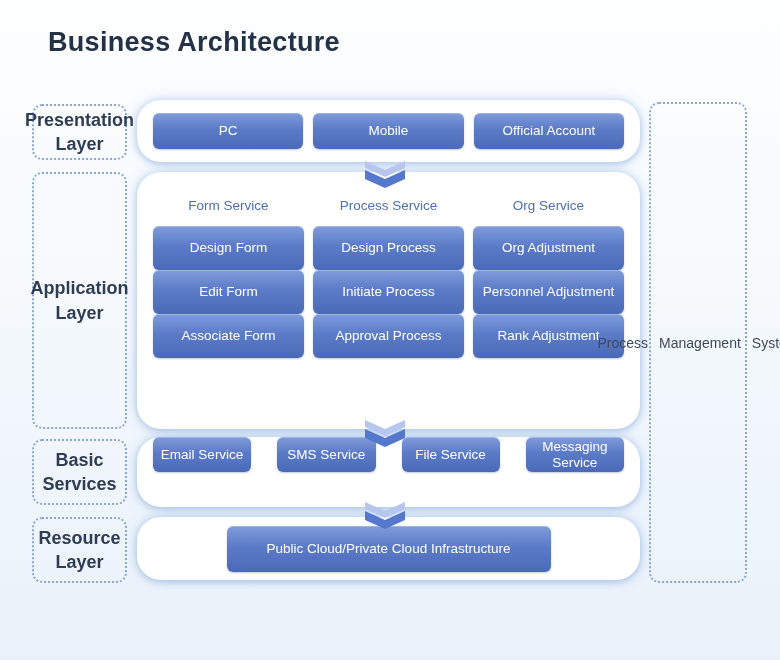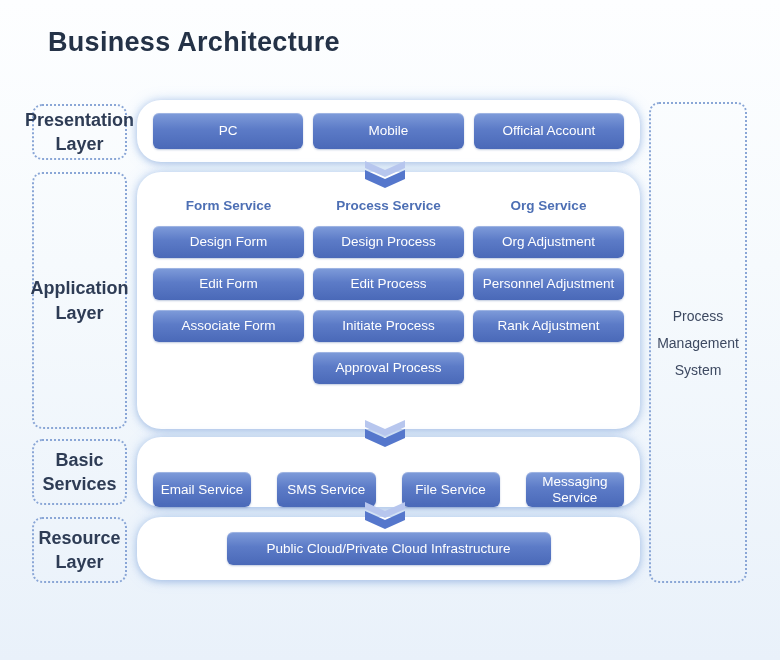--- a/index.html
+++ b/index.html
@@ -23,41 +23,41 @@
   .lbl-presentation { top:104px; height:56px; }
   .lbl-application  { top:172px; height:257px; }
   .lbl-basic        { top:439px; height:66px; }
   .lbl-resource     { top:517px; height:66px; }
   .panel {
     position:absolute; left:137px; width:503px; background:#ffffff; border-radius:24px;
     box-shadow:0 2px 6px rgba(120,155,210,.40), 0 0 12px rgba(150,185,235,.55);
   }
   .panel-presentation { top:100px; height:62px; display:flex; align-items:center; gap:10px; padding:0 16px; }
   .panel-application  { top:172px; height:257px; padding:26px 16px 0; display:flex; gap:9px; }
-  .panel-basic        { top:437px; height:70px; display:flex; align-items:flex-end; gap:26px; padding:0 16px; }
+  .panel-basic        { top:437px; height:70px; display:flex; align-items:flex-start; gap:26px; padding:0 16px; }
   .panel-resource     { top:517px; height:63px; display:flex; align-items:center; justify-content:center; }
   .btn {
     background:linear-gradient(180deg,#7f9cda 0%,#5c7bc7 45%,#4a69b8 100%);
     color:#ffffff; border-radius:6px; font-size:13.5px; font-weight:500;
     display:flex; align-items:center; justify-content:center; text-align:center;
     line-height:1.12; box-shadow:inset 0 1px 0 rgba(255,255,255,.25), 0 1px 2px rgba(70,100,160,.35);
     padding:2px 4px;
   }
   .panel-presentation .btn { flex:1; height:36px; }
   .app-col { flex:1; display:flex; flex-direction:column; }
   .app-col-header {
     height:18px; margin-bottom:10px; text-align:center;
-    color:#4d6fb4; font-size:13.5px; font-weight:700;
+    color:#4d6fb4; font-size:13.5px; font-weight:400;
   }
-  .app-col .btn { height:32px; margin-bottom:10px; }
+  .app-col .btn { height:44px; }
   .panel-basic .btn { flex:1; height:35px; }
-  .panel-resource .btn { width:324px; height:33px; }
+  .panel-resource .btn { width:324px; height:46px; }
   .right-panel {
     left:649px; top:102px; width:98px; height:481px;
-    flex-direction:column; color:#3d4961; font-size:14px; gap:11px;
+    flex-direction:row; color:#3d4961; font-size:14px; gap:11px;
   }
   .flow-arrow { position:absolute; left:362px; width:46px; height:28px; z-index:5; }
   .arrow-1 { top:161px; } .arrow-2 { top:420px; } .arrow-3 { top:502px; }
 </style>
 </head>
 <body>
 
 <div class="canvas">
 
   <div class="page-title">Business Architecture</div>
@@ -76,21 +76,20 @@
   <div class="panel panel-application">
     <div class="app-col">
       <div class="app-col-header">Form Service</div>
       <div class="btn">Design Form</div>
       <div class="btn">Edit Form</div>
       <div class="btn">Associate Form</div>
     </div>
     <div class="app-col">
       <div class="app-col-header">Process Service</div>
       <div class="btn">Design Process</div>
-      <div class="btn">Edit Process</div>
       <div class="btn">Initiate Process</div>
       <div class="btn">Approval Process</div>
     </div>
     <div class="app-col">
       <div class="app-col-header">Org Service</div>
       <div class="btn">Org Adjustment</div>
       <div class="btn">Personnel Adjustment</div>
       <div class="btn">Rank Adjustment</div>
     </div>
   </div>

